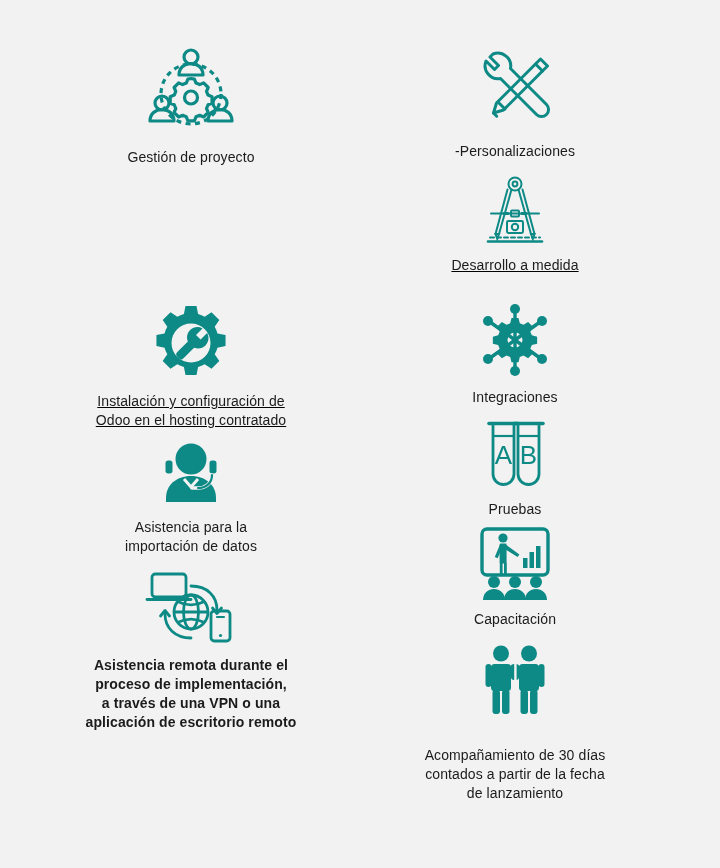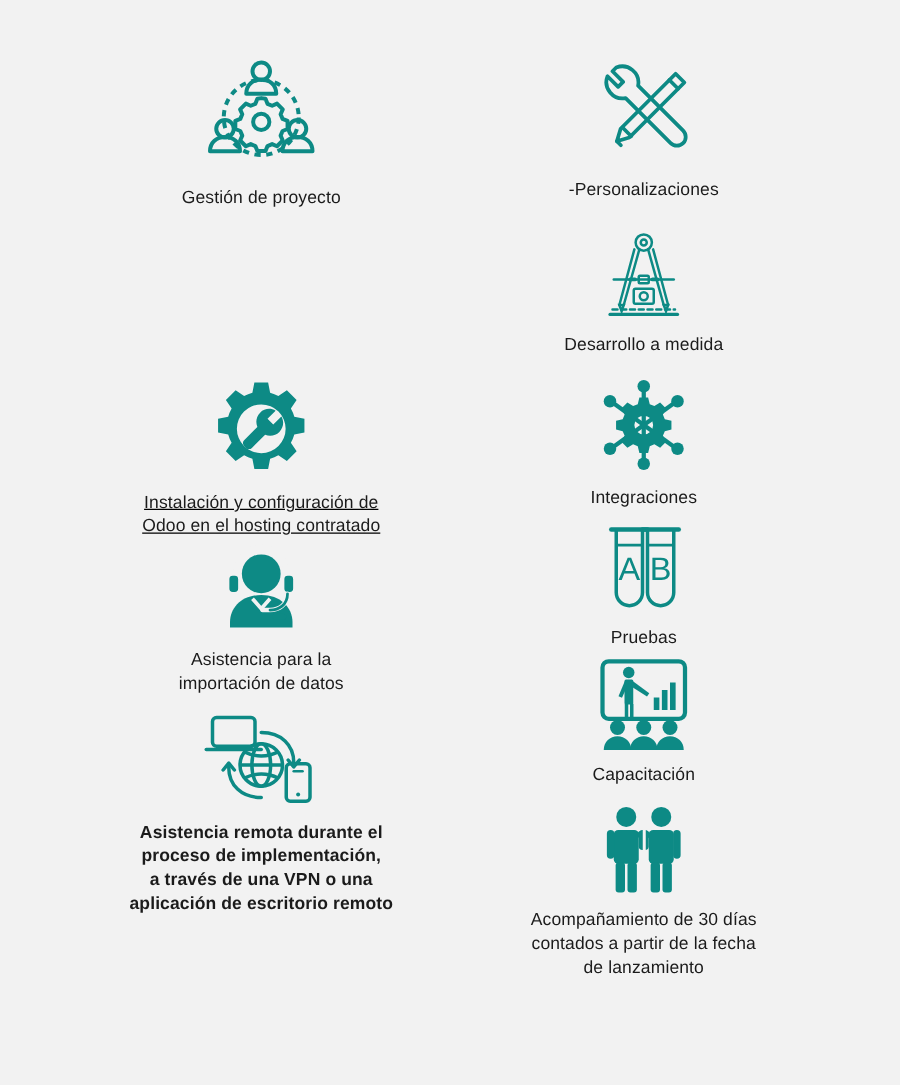--- a/index.html
+++ b/index.html
@@ -38,35 +38,35 @@
   .caption {
     margin-top: 10px;
     font-size: 14px;
     line-height: 19px;
     color: #1b1b1b;
     font-family: "Liberation Sans", sans-serif;
     white-space: pre-line;
     letter-spacing: 0.1px;
   }
   
-  .c-left  { left: 74px;  width: 270px; }
+  .c-left  { left: 56px;  width: 270px; }
   .c-right { left: 395px; width: 240px; }
 
   .p1 { top: 42px;  }
   .p2 { top: 188px; }
   .p3 { top: 304px; text-decoration: underline; }
   .p4 { top: 432px; }
   .p5 { top: 568px; font-weight: bold; }
 
   .q1 { top: 50px; text-align: right;  }
-  .q2 { top: 186px; }
+  .q2 { top: 176px; text-decoration: underline; }
   .q3 { top: 302px; }
   .q4 { top: 414px; }
   .q5 { top: 526px; }
-  .q6 { top: 644px; }
+  .q6 { top: 644px; gap: 20px; }
 </style>
 </head>
 <body>
 
 <div id="infographic">
 
   <div class="item c-left p1">
     <div class="icon-wrap">
       <svg width="96" height="96" viewBox="0 0 96 96" fill="none" stroke="#0d8a85" stroke-width="3.2">
 

